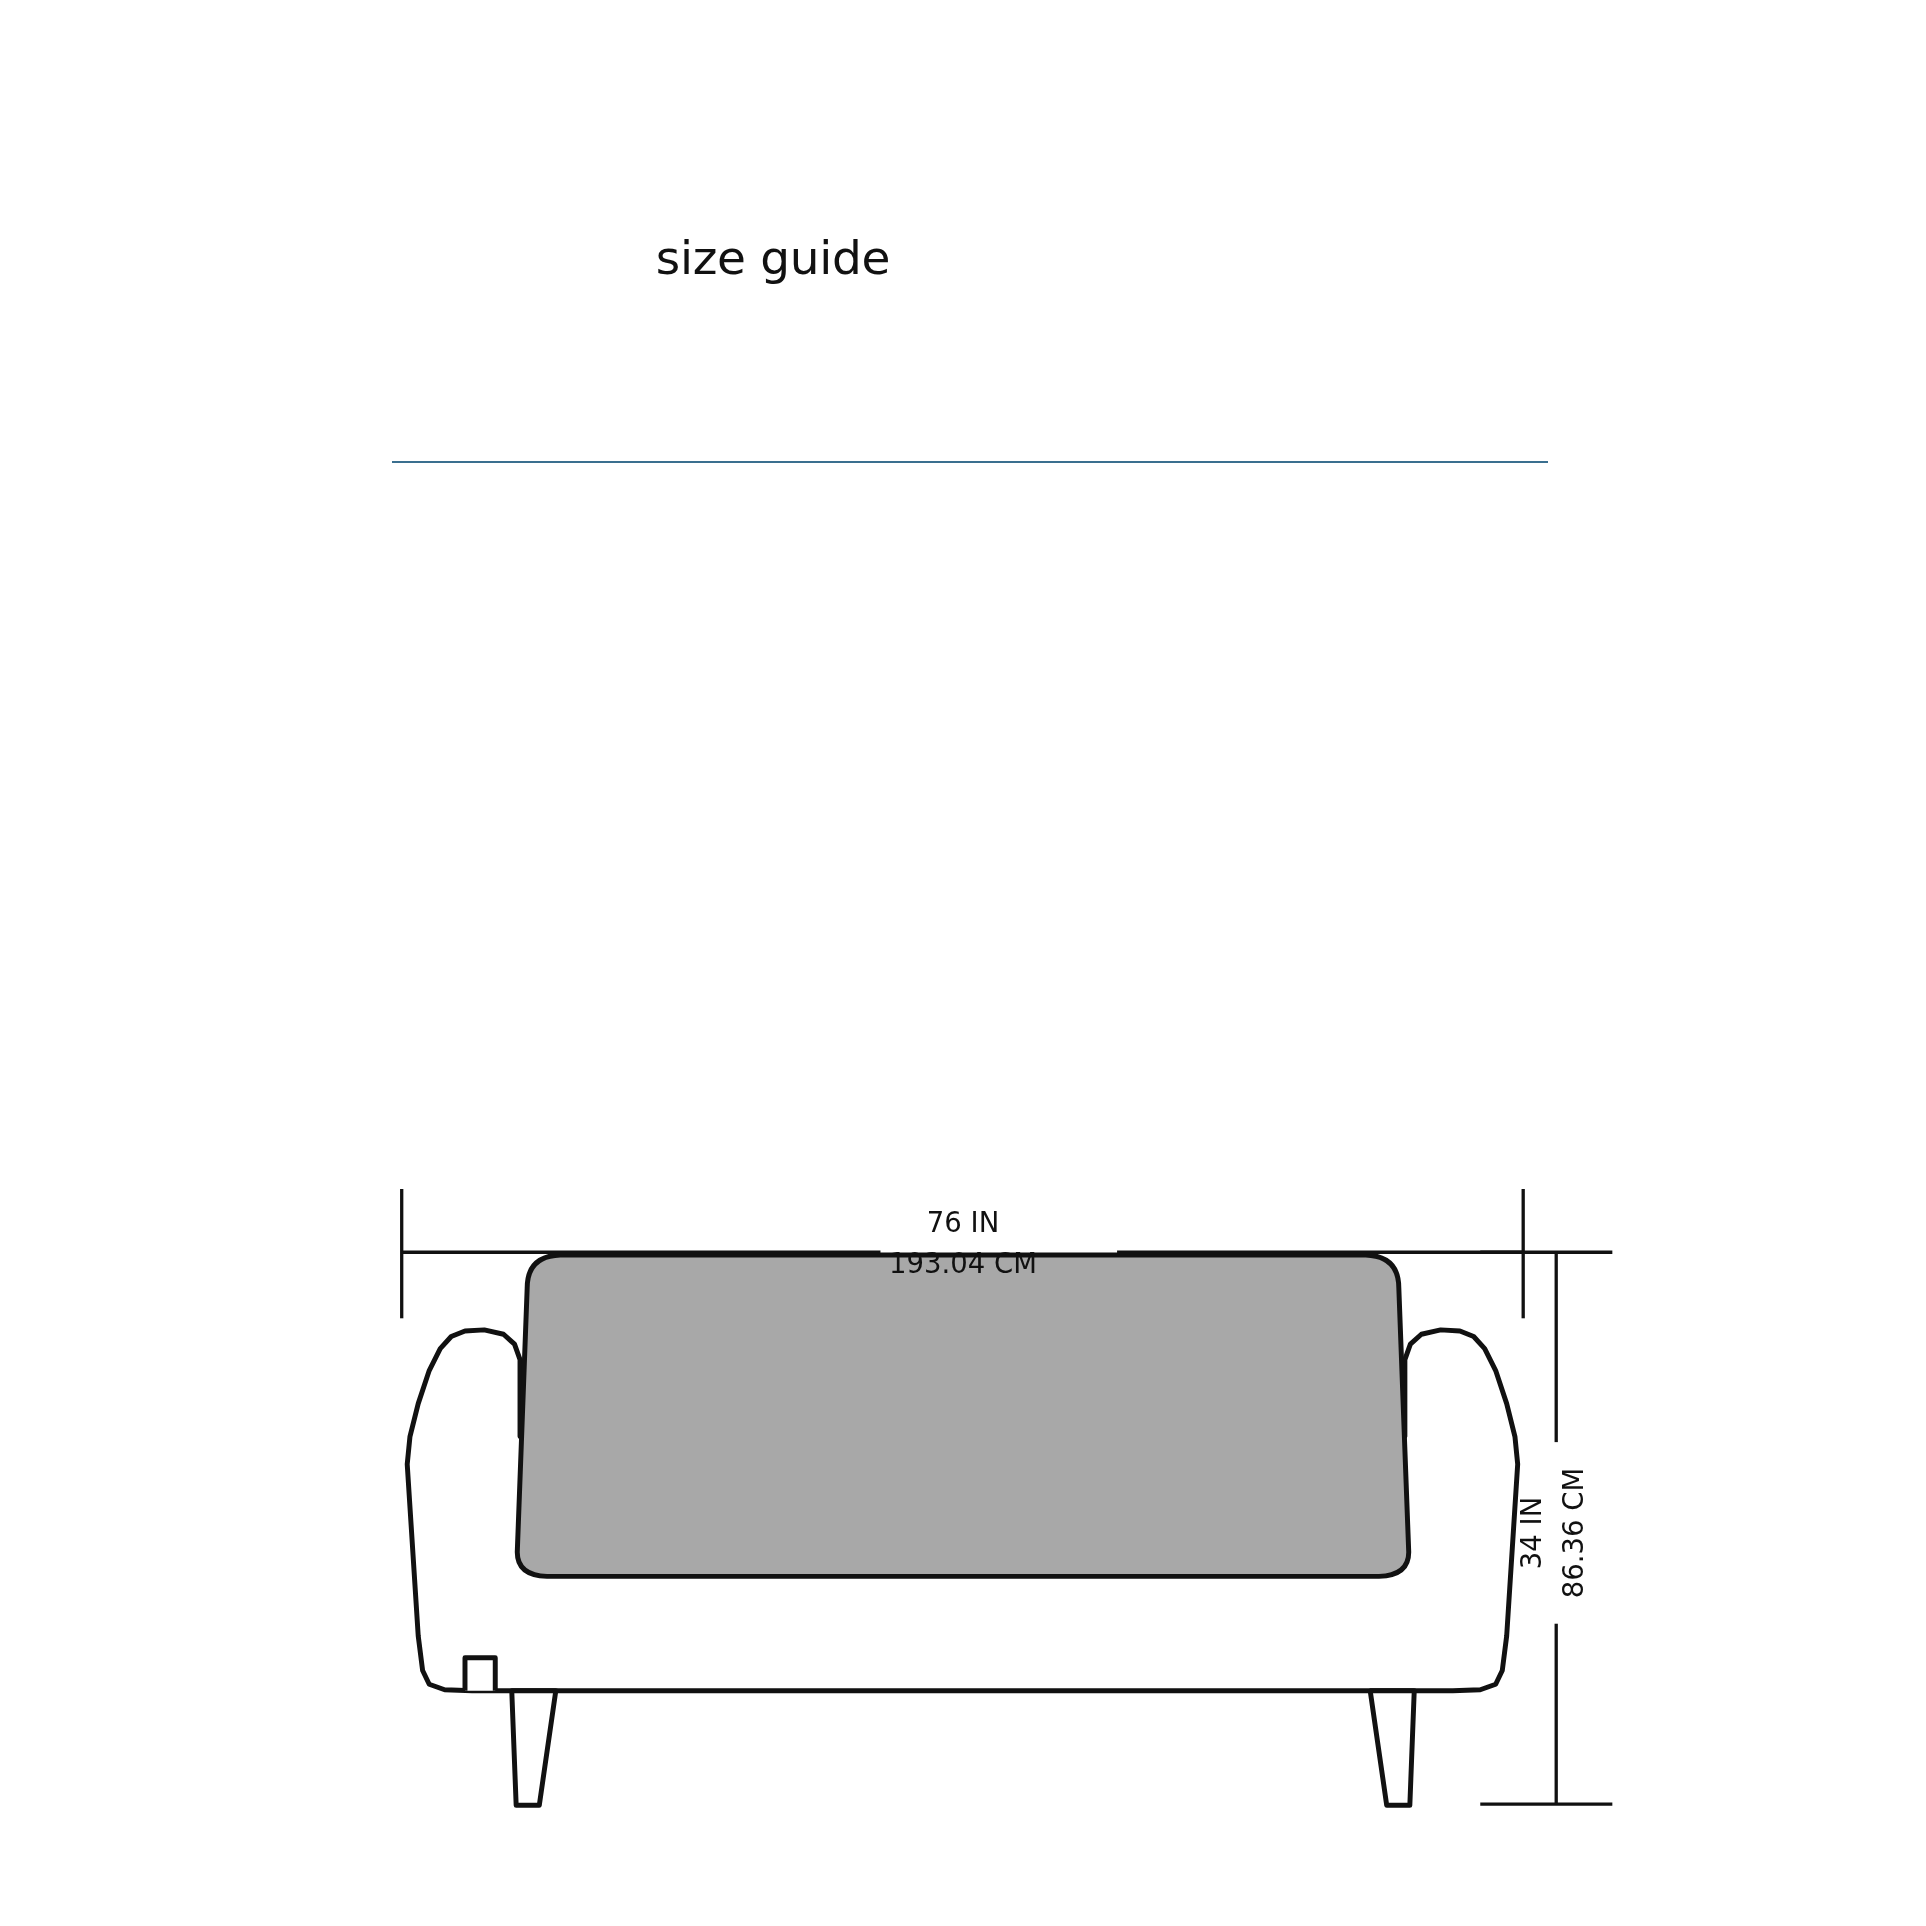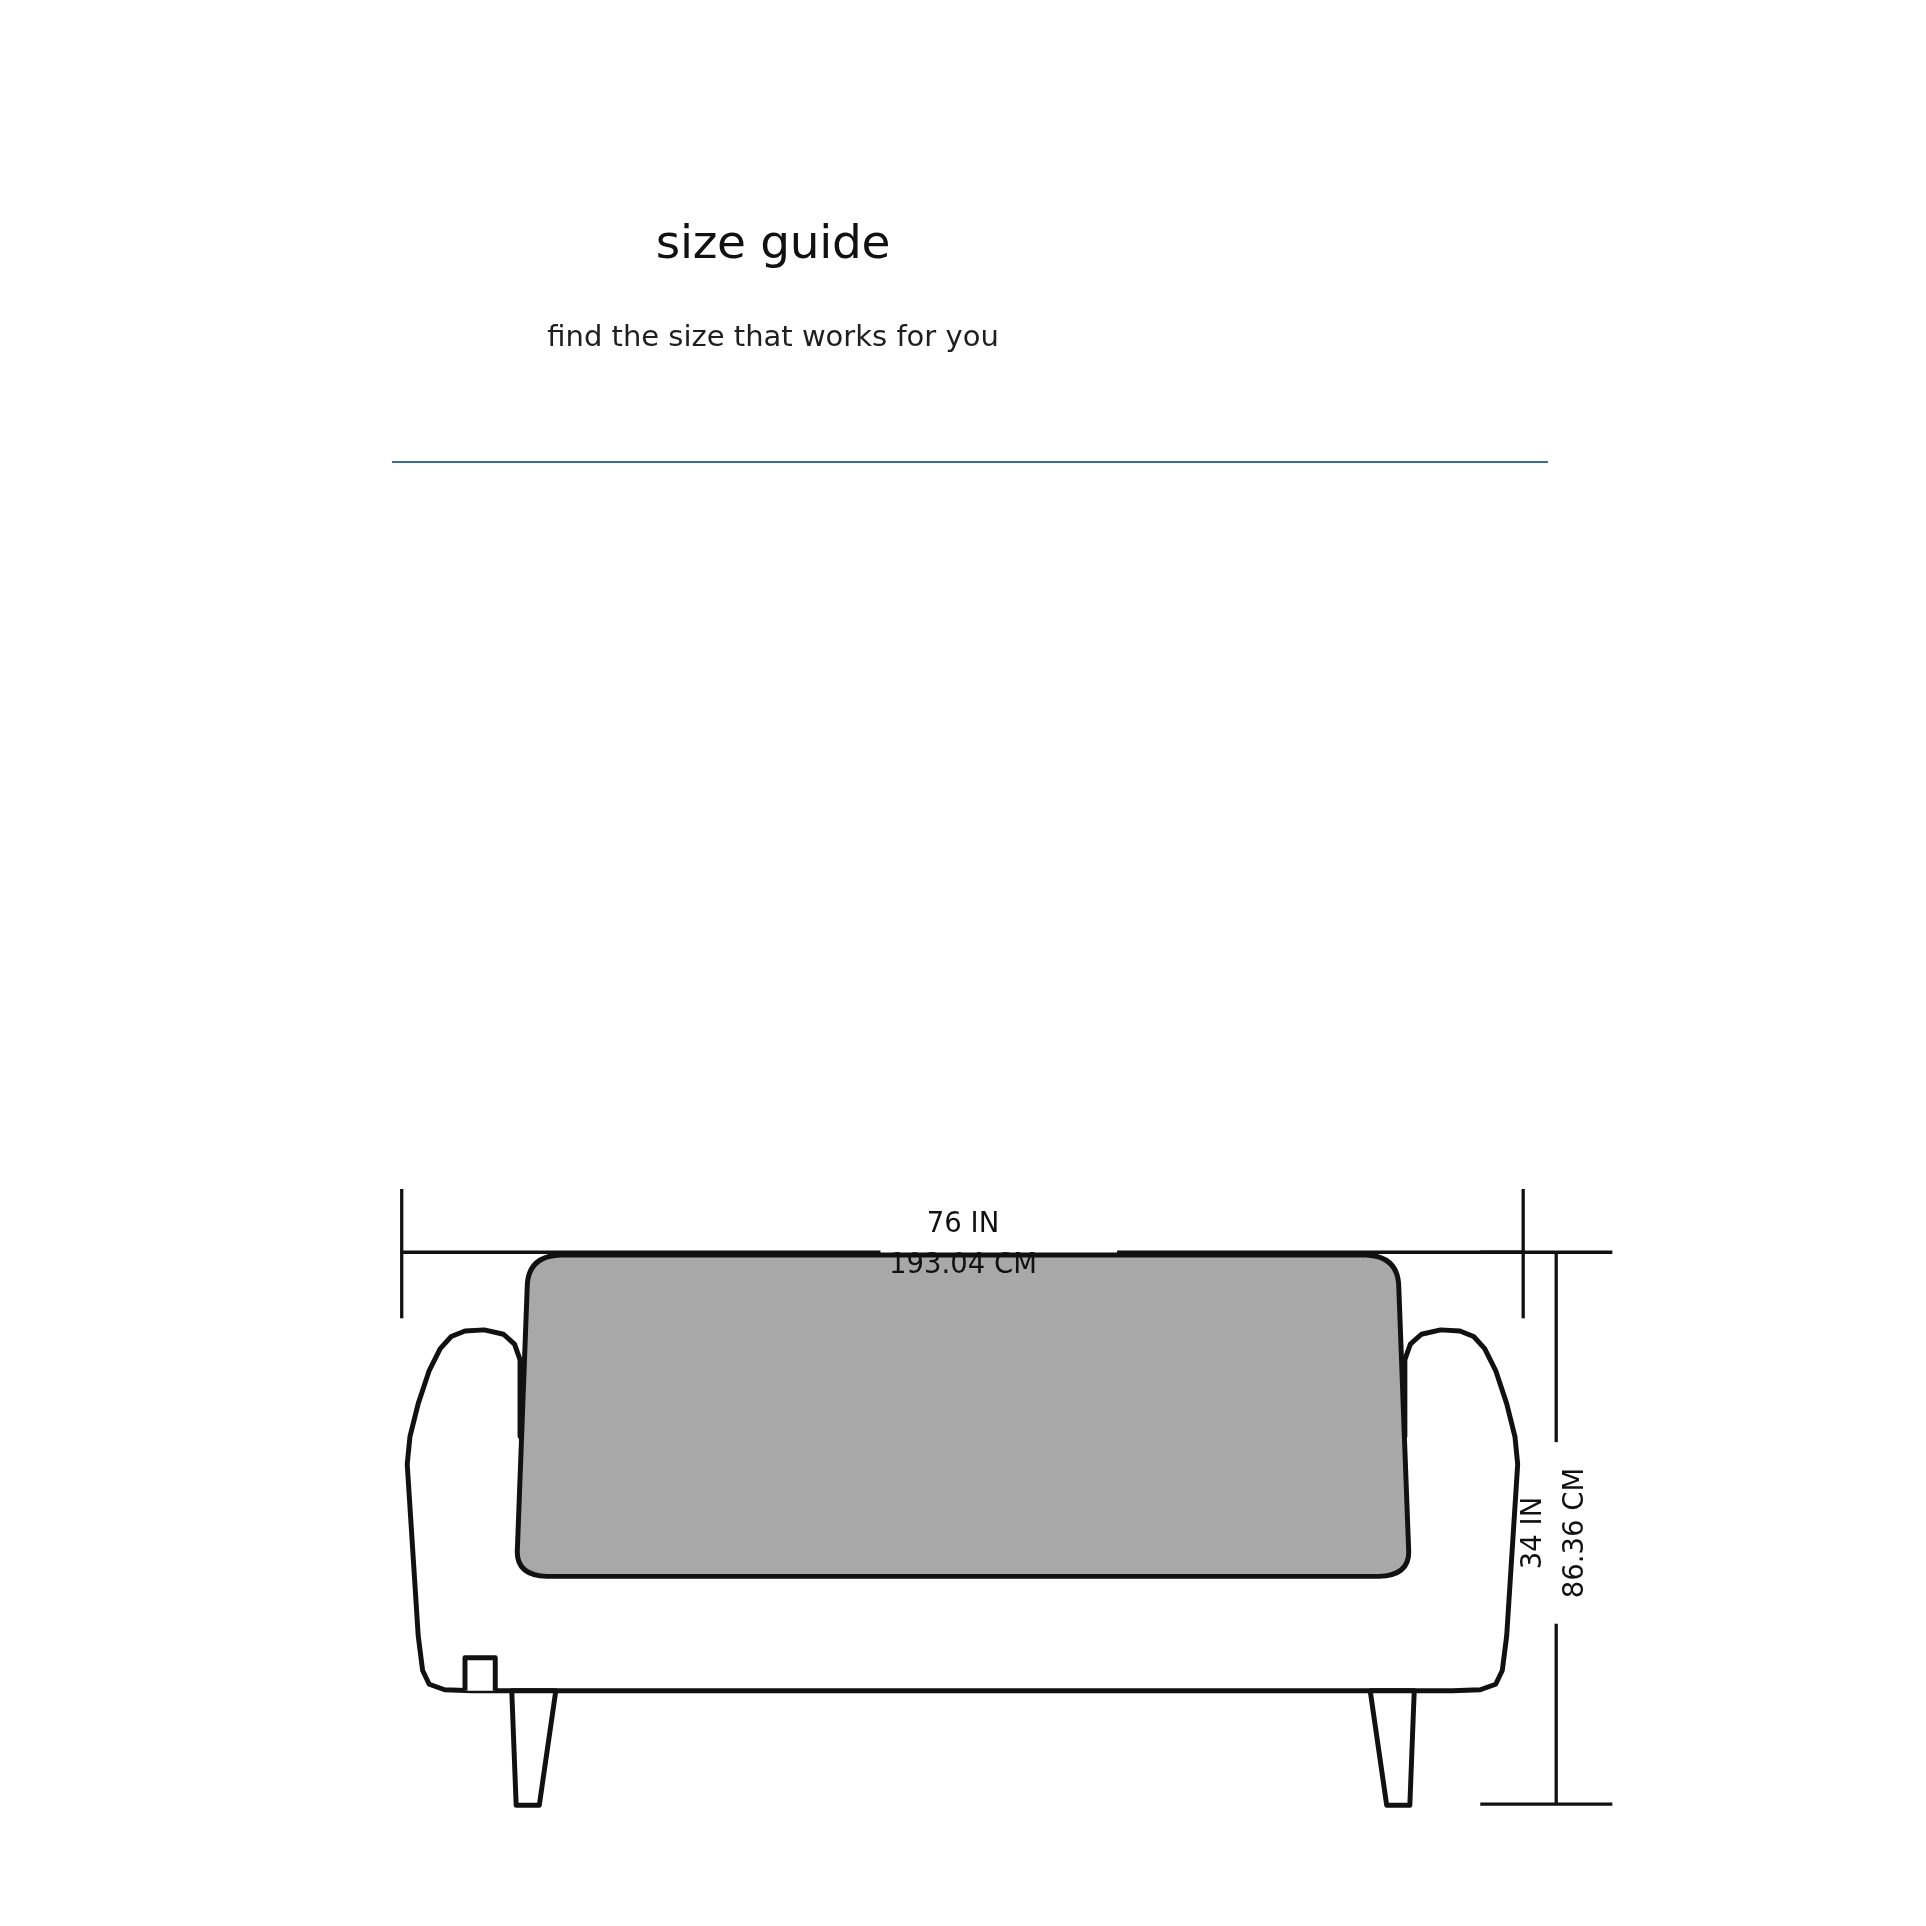--- a/index.html
+++ b/index.html
@@ -14,21 +14,21 @@
     color: #1a1a1a;
     position: relative;
     overflow: hidden;
   }
   .page {
     position: absolute;
     inset: 0;
   }
   .header {
     position: absolute;
-    top: 216px;
+    top: 232px;
     left: 0;
     width: 1546px;
     text-align: center;
   }
   .title {
     font-size: 47px;
     font-weight: 500;
     letter-spacing: -0.3px;
     color: #111111;
     margin: 0;
@@ -66,21 +66,20 @@
     fill: #111111;
   }
 </style>
 </head>
 <body>
 
 <div class="page">
 
   <div class="header">
     <h1 class="title">size guide</h1>
-    <p class="subtitle">find the size that works for you</p>
   </div>
 
   <div class="divider"></div>
 
   <div class="figure">
     <svg width="1926" height="1266" viewBox="0 0 3500 2300" xmlns="http://www.w3.org/2000/svg">
 
       <g>
 
         <path d="M740 1610

